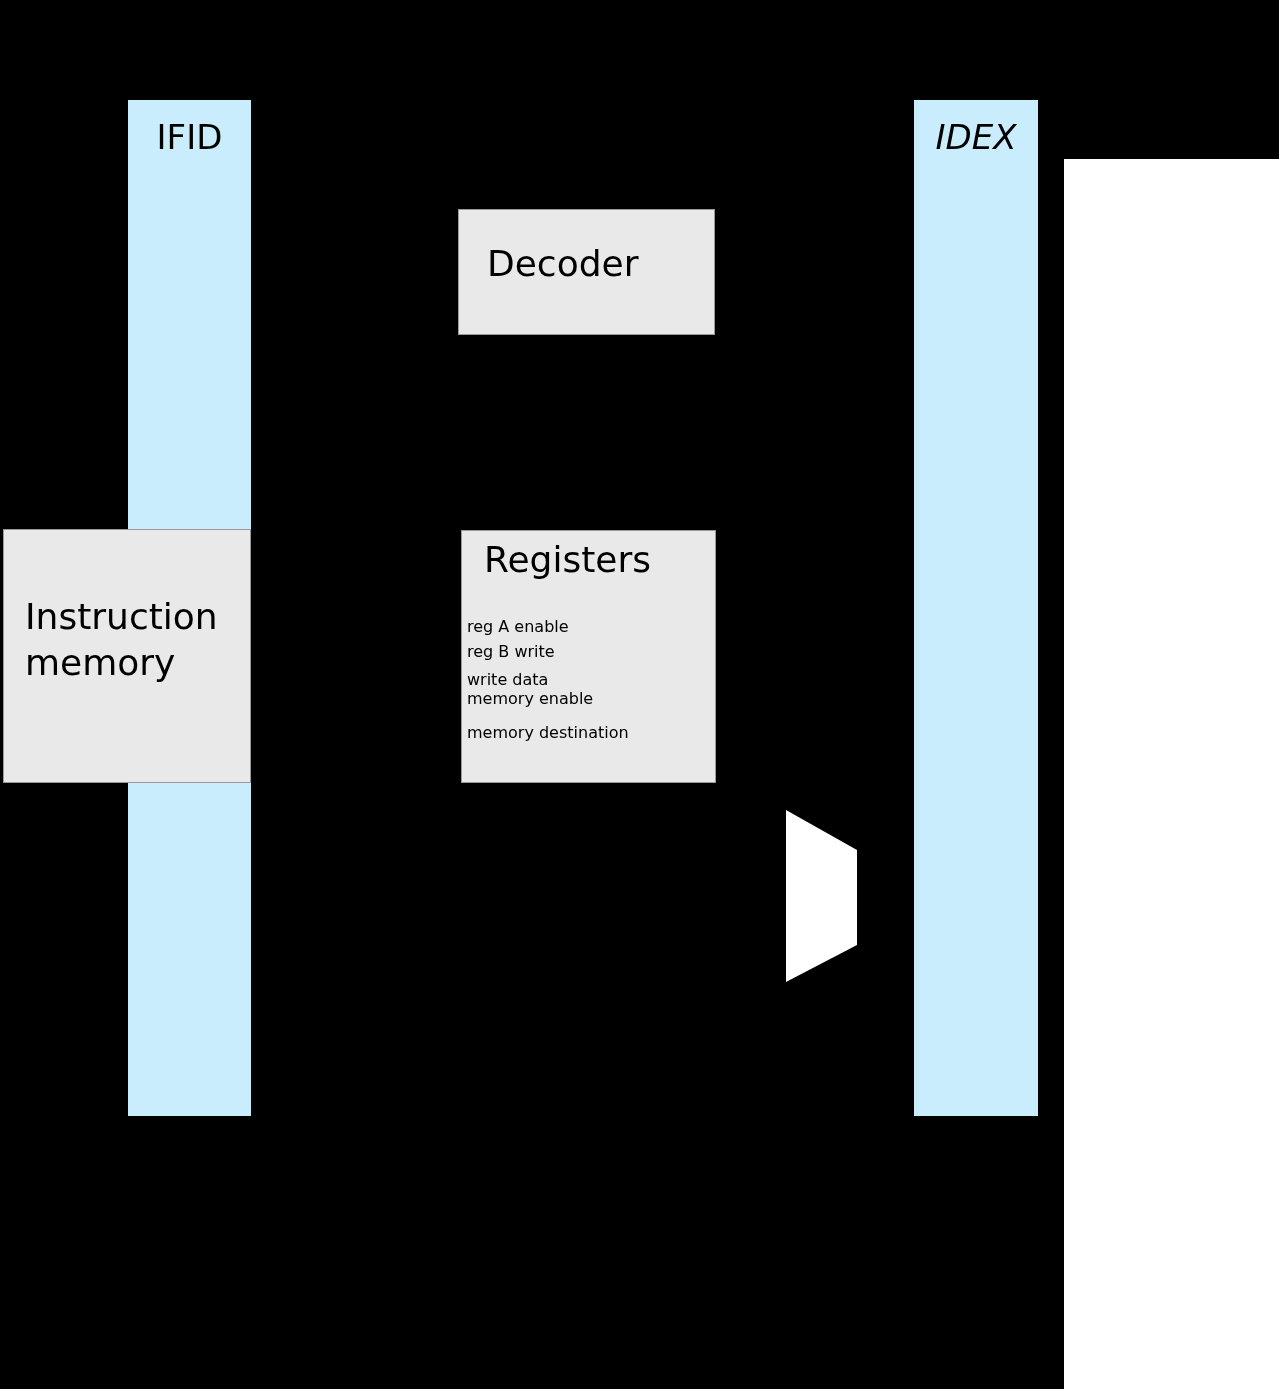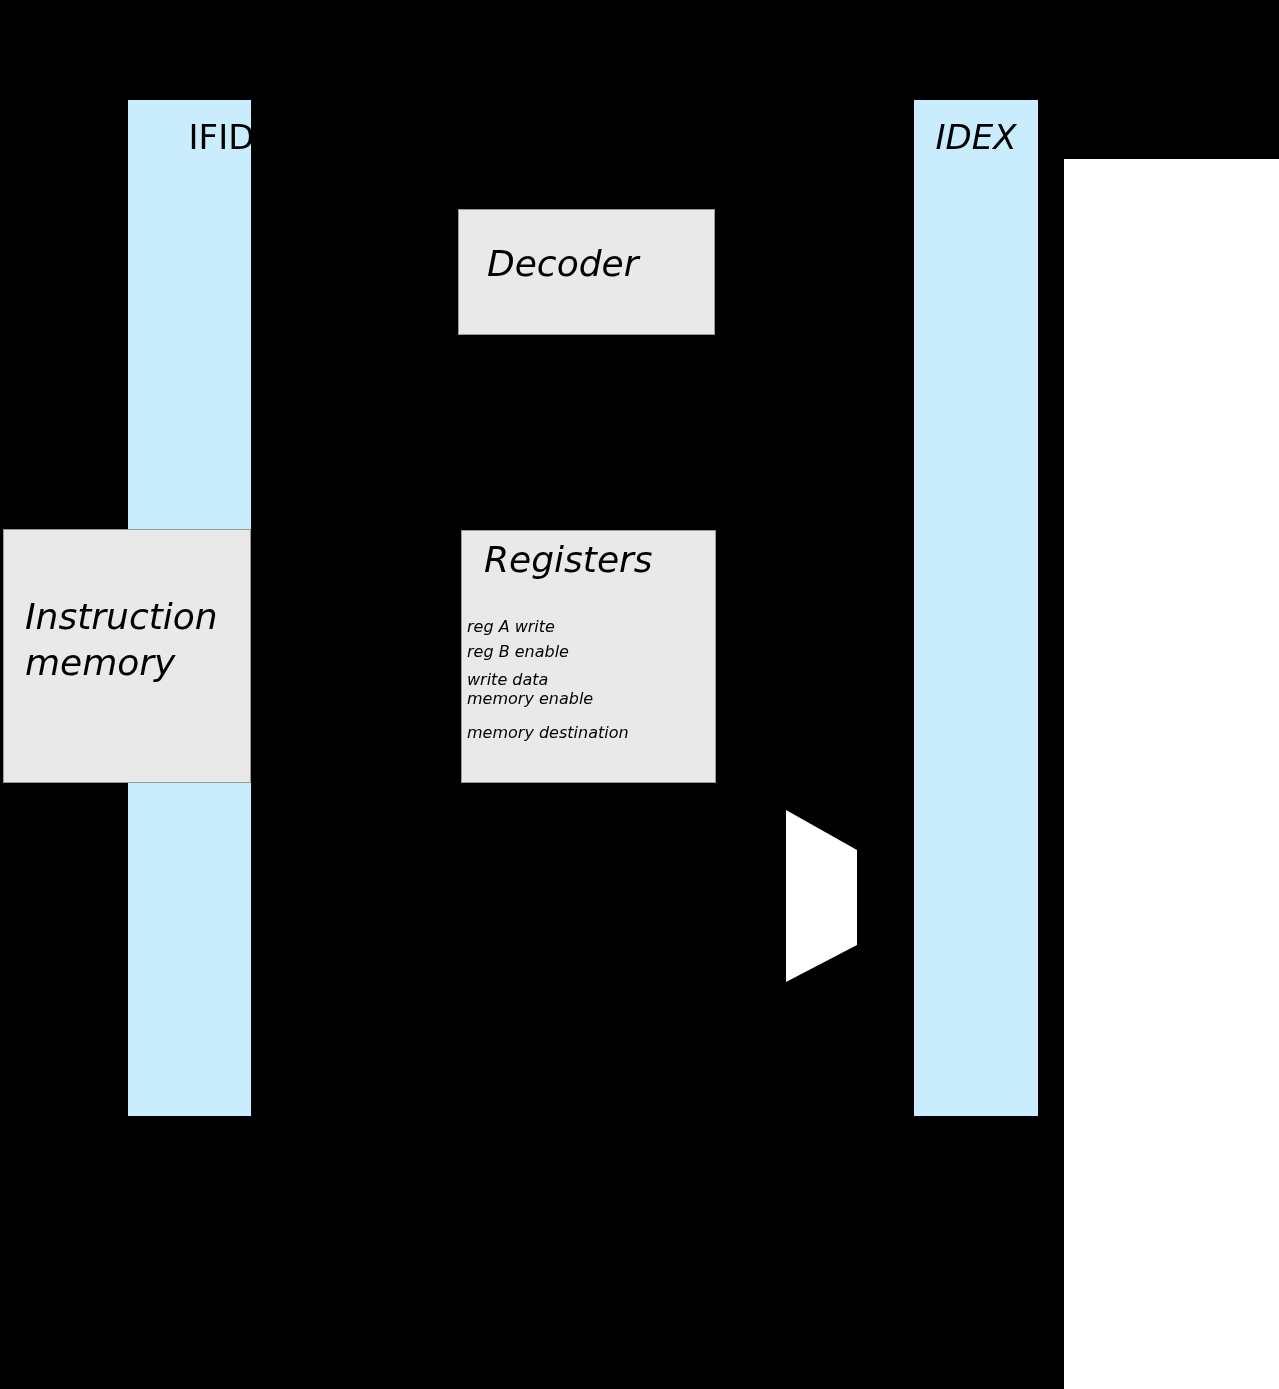--- a/index.html
+++ b/index.html
@@ -37,21 +37,20 @@
     color: #000000;
     white-space: nowrap;
   }
 
   
   .unit-box {
     position: absolute;
     background: #e9e9e9;
     border: 1px solid #9a9a9a;
     box-sizing: border-box;
-    font-style: italic;
   }
   .unit-title {
     position: absolute;
     font-size: 36px;
     line-height: 36px;
     color: #000000;
     white-space: nowrap;
   }
   .unit-title.multiline {
     line-height: 46px;
@@ -71,40 +70,40 @@
   }
 </style>
 </head>
 <body>
 
 <div id="canvas">
 
   <div class="white-panel" style="left:1064px; top:159px; width:215px; height:1230px;"></div>
 
   <div class="pipeline-bar" style="left:128px; top:100px; width:123px; height:1016px;">
-    <div class="pipeline-bar-label" style="top:20px;padding-left:32px;">IFID</div>
+    <div class="pipeline-bar-label" style="top:20px;">IFID</div>
   </div>
 
   <div class="pipeline-bar" style="left:914px; top:100px; width:124px; height:1016px;">
     <div class="pipeline-bar-label" style="top:20px;font-style:italic;">IDEX</div>
   </div>
 
   <div class="unit-box" style="left:458px; top:209px; width:257px; height:126px;">
     <div class="unit-title" style="left:28px; top:36px;">Decoder</div>
   </div>
 
   <div class="unit-box" style="left:3px; top:529px; width:248px; height:254px;">
     <div class="unit-title multiline" style="left:21px; top:28px; width:210px;margin-top:36px;">Instruction memory</div>
   </div>
 
   <div class="unit-box" style="left:461px; top:530px; width:255px; height:253px;">
     <div class="unit-title" style="left:22px; top:11px;">Registers</div>
 
-    <div class="port-label" style="left:5px; top:88px;">reg A write</div>
-    <div class="port-label" style="left:5px; top:113px;">reg B enable</div>
+    <div class="port-label" style="left:5px; top:88px;">reg A enable</div>
+    <div class="port-label" style="left:5px; top:113px;">reg B write</div>
     <div class="port-label" style="left:5px; top:141px;">write data</div>
     <div class="port-label" style="left:5px; top:160px;">memory enable</div>
     <div class="port-label" style="left:5px; top:194px;">memory destination</div>
   </div>
 
 
   <svg class="mux" style="left:780px; top:805px; width:86px; height:185px;" viewBox="0 0 86 185">
     <polygon points="6,5 77,45 77,140 6,177" fill="#ffffff"></polygon>
   </svg>
 

